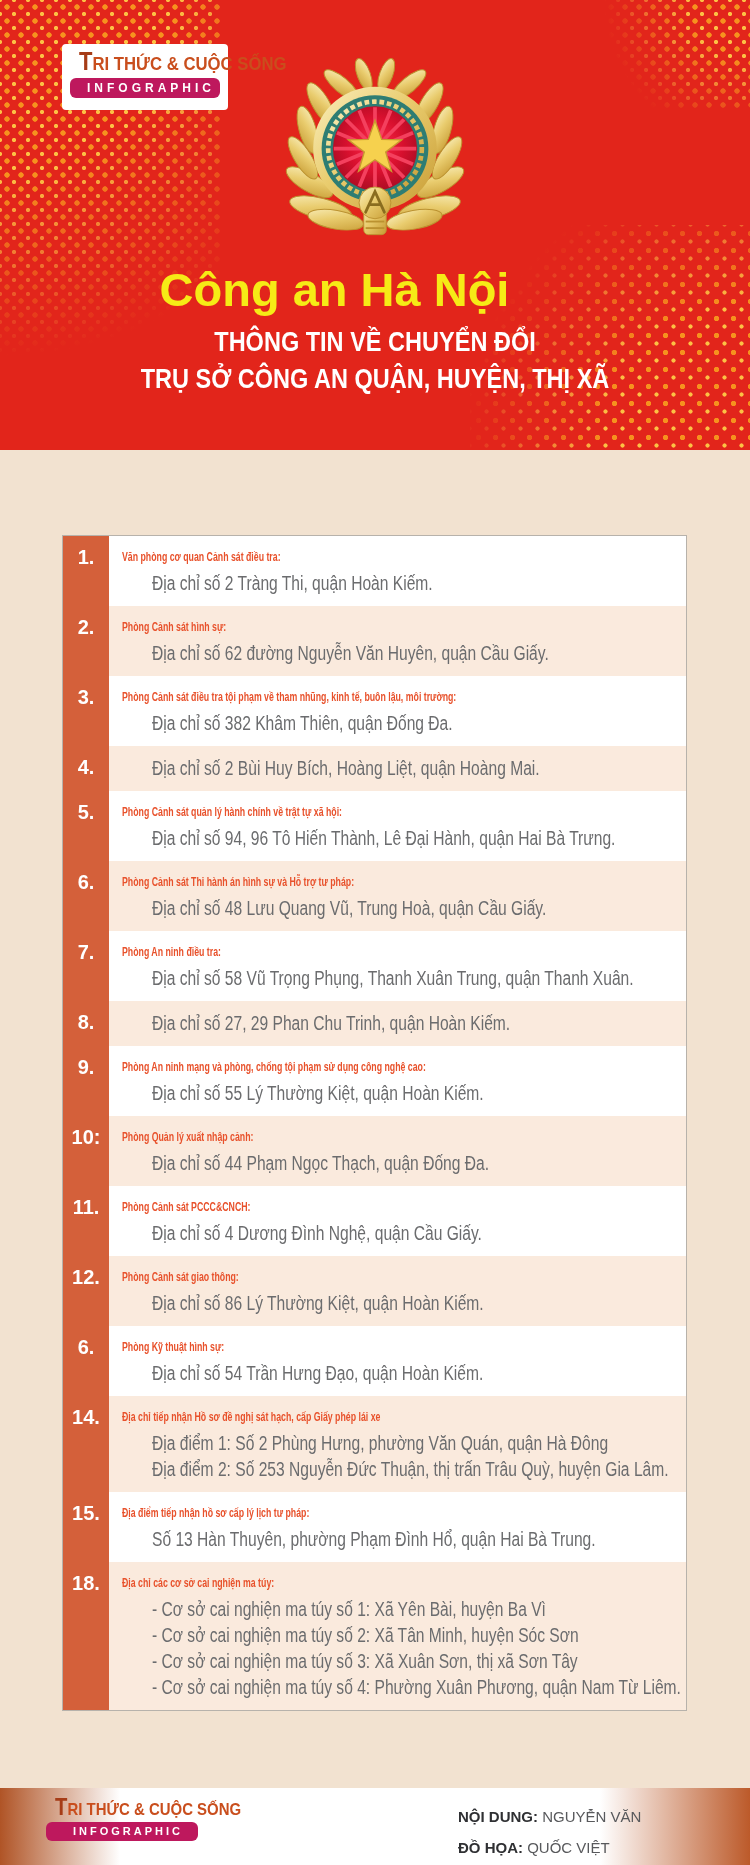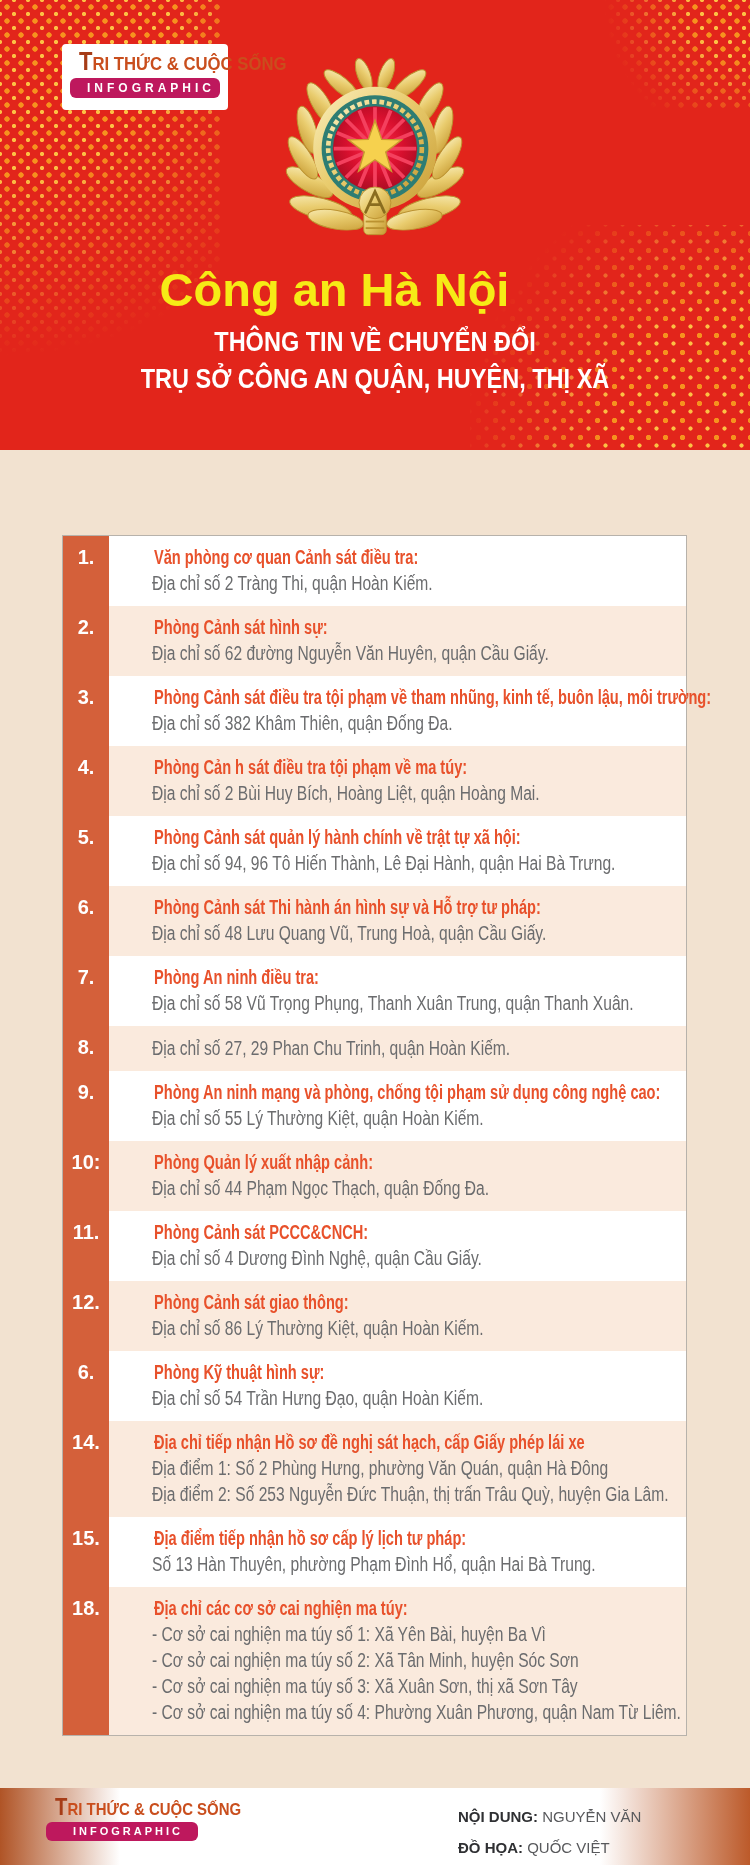--- a/index.html
+++ b/index.html
@@ -44,21 +44,21 @@
 
   
   .card{position:absolute;left:62px;top:535px;width:625px;background:#ffffff;
     border:1px solid #b7b2ab;box-sizing:border-box;}
   .row{display:flex;align-items:stretch;}
   .row.plain .content{background:#ffffff;}
   .row.alt .content{background:#faeadd;text-decoration:underline;}
   .num{width:46px;flex:0 0 46px;background:#d4603a;color:#ffffff;font-weight:bold;
     font-size:20px;text-align:center;padding-top:10px;box-sizing:border-box;}
   .content{flex:1;padding:9px 10px 10px 13px;min-width:0;}
-  .title{color:#e8512b;font-weight:bold;font-size:20px;line-height:25px;margin-left:32px;}
+  .title{color:#e8512b;font-weight:bold;font-size:12px;line-height:25px;}
   .title span,.line span{display:inline-block;white-space:nowrap;transform-origin:0 50%;}
   .title span{transform:scaleX(.73);}
   .line{color:#6b6c6e;font-size:20px;line-height:26px;padding-left:30px;}
   .line span{transform:scaleX(.78);}
 
   
   .footer{position:absolute;left:0;top:1788px;width:750px;height:77px;
     background:linear-gradient(90deg,#b05426 0%,#ffffff 16%,#ffffff 80%,#bc5a2a 100%);}
   .f-logo{position:absolute;left:46px;top:9px;width:152px;text-align:center;}
   .f-logo .logo-line{font-size:17px;line-height:20px;}
@@ -172,21 +172,20 @@
       <div class="num">3.</div>
       <div class="content">
         <div class="title"><span>Phòng Cảnh sát điều tra tội phạm về tham nhũng, kinh tế, buôn lậu, môi trường:</span></div>
       <div class="line"><span>Địa chỉ số 382 Khâm Thiên, quận Đống Đa.</span></div>
         </div>
     </div>
 
     <div class="row alt">
       <div class="num">4.</div>
       <div class="content">
-        <div class="title"><span>Phòng Cản h sát điều tra tội phạm về ma túy:</span></div>
       <div class="line"><span>Địa chỉ số 2 Bùi Huy Bích, Hoàng Liệt, quận Hoàng Mai.</span></div>
         </div>
     </div>
 
     <div class="row plain">
       <div class="num">5.</div>
       <div class="content">
         <div class="title"><span>Phòng Cảnh sát quản lý hành chính về trật tự xã hội:</span></div>
       <div class="line"><span>Địa chỉ số 94, 96 Tô Hiến Thành, Lê Đại Hành, quận Hai Bà Trưng.</span></div>
         </div>

